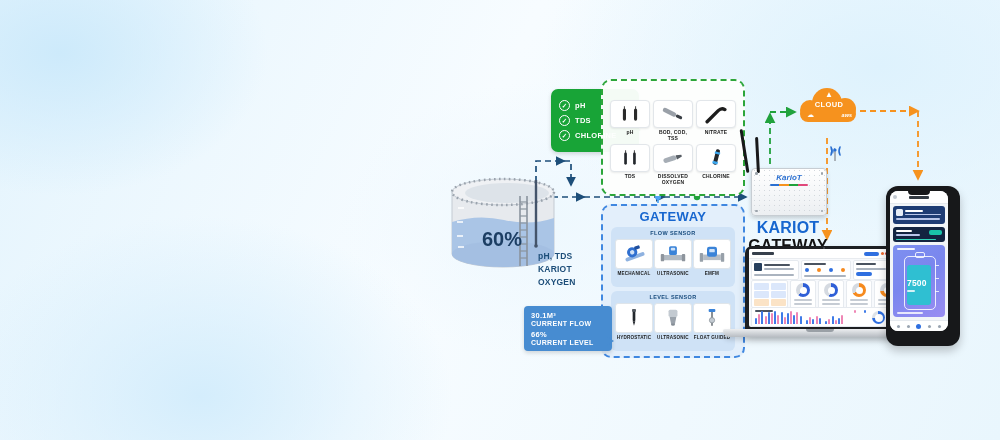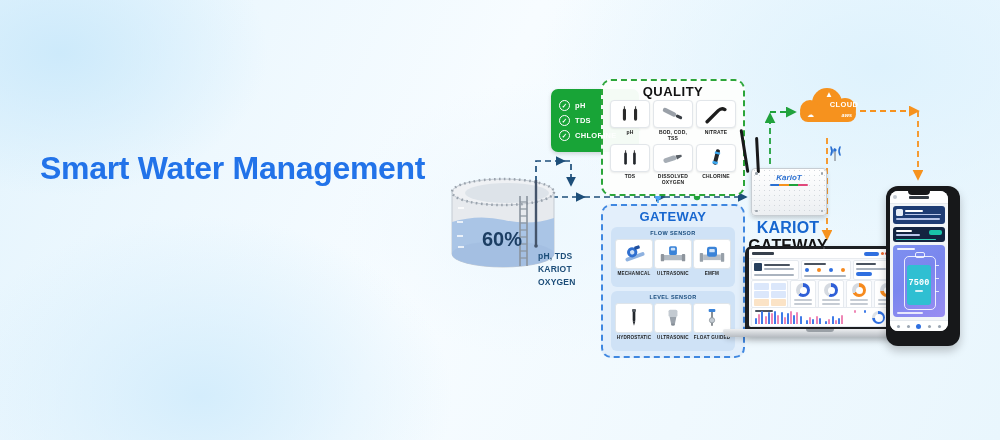--- a/index.html
+++ b/index.html
@@ -69,21 +69,21 @@
   .gw-label .b{color:#1766cf;} .gw-label .k{color:#131313;}
 
   
   .cloud{left:798px;top:86px;width:62px;height:50px;}
   .cloud .c1,.cloud .c2,.cloud .c3{position:absolute;background:#f6921e;border-radius:50%;}
   .c1{width:30px;height:30px;left:14px;top:2px;}
   .c2{width:20px;height:20px;left:2px;top:14px;}
   .c3{width:22px;height:22px;left:36px;top:12px;}
   .cbar{position:absolute;left:2px;top:20px;width:56px;height:16px;background:#f6921e;border-radius:8px;}
   .cloud-tri{position:absolute;left:0;top:4px;width:100%;text-align:center;font-size:8px;color:#fff;font-weight:800;}
-  .cloud-label{position:absolute;left:15px;top:14px;width:100%;text-align:center;font-size:7.5px;font-weight:800;color:#fff;letter-spacing:.4px;}
+  .cloud-label{position:absolute;left:0;top:14px;width:100%;text-align:center;font-size:7.5px;font-weight:800;color:#fff;letter-spacing:.4px;}
   .cloud-aws{position:absolute;right:8px;top:26px;font-size:5.5px;font-weight:700;color:#fff;font-style:italic;}
   .cloud-mini{position:absolute;left:9px;top:25px;font-size:7px;color:#fff;}
 
   
   .laptop-screen{left:745px;top:246px;width:150px;height:84px;background:#1d1f22;border-radius:7px 7px 3px 3px;padding:3px 4px;box-shadow:0 4px 8px rgba(0,0,0,.18);}
   .lap-cam{position:absolute;left:50%;top:1px;width:2px;height:2px;margin-left:-1px;background:#4a4f55;border-radius:50%;}
   .dash{position:relative;width:142px;height:78px;background:#f7f9fc;border-radius:2px;overflow:hidden;}
   .dash-top{position:absolute;left:0;top:0;width:100%;height:9px;background:#fff;border-bottom:1px solid #e8ebef;}
   .line{background:#aab3bf;border-radius:1px;position:absolute;}
   .pill{position:absolute;border-radius:2px;}
@@ -112,36 +112,35 @@
   .notch{position:absolute;left:50%;top:0;width:22px;height:4px;margin-left:-11px;background:#17181a;border-radius:0 0 4px 4px;z-index:5;}
   .ph-header{position:absolute;left:0;top:0;width:100%;height:12px;background:#fff;border-bottom:1px solid #e6eaef;}
   .ph-card1{position:absolute;left:3px;top:15px;width:52px;height:18px;background:#1e3c74;border-radius:3px;}
   .ph-card2{position:absolute;left:3px;top:36px;width:52px;height:15px;background:#132441;border-radius:3px;}
   .wline{position:absolute;background:#b9c6ea;border-radius:1px;}
   .teal-pill{position:absolute;right:3px;top:3px;width:13px;height:4.5px;background:#19c3a9;border-radius:2px;}
   .ph-tank-card{position:absolute;left:3px;top:54px;width:52px;height:72px;border-radius:4px;
     background:linear-gradient(145deg,#7e90f0 0%,#7a86ee 45%,#9a8df2 100%);}
   .ptank-outline{position:absolute;left:11px;top:11px;width:30px;height:52px;border:1.2px solid rgba(255,255,255,.85);border-radius:5px;}
   .ptank-cap{position:absolute;left:22px;top:7px;width:8px;height:4px;border:1.2px solid rgba(255,255,255,.85);border-radius:2px;background:transparent;}
-  .ptank-fill{position:absolute;left:14px;top:20px;width:24px;height:40px;background:#2fbfd2;border-radius:3px;display:flex;flex-direction:column;align-items:center;justify-content:center;font-family:Liberation Mono, monospace;}
+  .ptank-fill{position:absolute;left:14px;top:20px;width:24px;height:40px;background:#2fbfd2;border-radius:3px;display:flex;flex-direction:column;align-items:flex-start;justify-content:center;}
   .ptank-value{color:#fff;font-weight:800;font-size:8.5px;letter-spacing:.2px;}
   .ptank-unit{width:8px;height:1.8px;background:rgba(255,255,255,.8);border-radius:1px;margin-top:1.5px;}
   .ptick{position:absolute;width:4px;height:1.2px;background:rgba(255,255,255,.8);}
   .ph-nav{position:absolute;left:0;bottom:0;width:100%;height:11px;background:#fff;border-top:1px solid #e6eaef;display:flex;align-items:center;justify-content:space-around;padding:0 4px;box-sizing:border-box;}
   .nav-dot{width:3px;height:3px;border-radius:50%;background:#9aa5b1;}
   .nav-dot.main{width:5px;height:5px;background:#2f6fe0;}
 
   .overlay{left:0;top:0;width:1000px;height:440px;pointer-events:none;}
 </style>
 </head>
 <body>
 
 <div class="stage">
 
-  <div class="abs title2">Smart Water Management</div>
 
   <svg class="abs overlay" viewBox="0 0 1000 440">
     <defs>
       <marker id="an" markerWidth="7" markerHeight="7" refX="5" refY="3" orient="auto">
           <path d="M0,0 L6,3 L0,6 Z" fill="#1d4e79"></path>
         </marker>
       <marker id="ag" markerWidth="7" markerHeight="7" refX="5" refY="3" orient="auto">
           <path d="M0,0 L6,3 L0,6 Z" fill="#21a23c"></path>
         </marker>
       <marker id="ao" markerWidth="7" markerHeight="7" refX="5" refY="3" orient="auto">
@@ -209,21 +208,20 @@
       <span class="chk-icon">✓</span>
       <span class="chk-label">TDS</span>
     </div>
     <div class="chk-row">
       <span class="chk-icon">✓</span>
       <span class="chk-label">CHLORINE</span>
     </div>
   </div>
 
   <div class="abs quality">
-    <div class="panel-title">QUALITY</div>
     <div class="sensor-grid">
       <div class="sensor-cell">
         <div class="sensor-card">
           <svg viewBox="0 0 24 18">
               <path d="M7 2v3M17 2v3" stroke="#555" stroke-width="1"></path>
               <rect x="5.6" y="4" width="2.8" height="11" rx="1.4" fill="#2b2b2b"></rect>
               <rect x="15.6" y="4" width="2.8" height="11" rx="1.4" fill="#2b2b2b"></rect>
             </svg>
         </div>
         <span class="sensor-label">pH</span>
@@ -357,20 +355,26 @@
                 <rect x="9" y="1" width="6" height="2.6" rx=".8" fill="#3a83d8"></rect>
                 <circle cx="12" cy="11" r="2.4" fill="#c3cad1" stroke="#848c94" stroke-width=".6"></circle>
               </svg>
           </div>
           <span class="sub-label">FLOAT GUIDED</span>
         </div>
       </div>
     </div>
   </div>
 
+  <div class="abs flow-info">
+    <div class="fi-val">30.1M³</div>
+    <div class="fi-lbl">CURRENT FLOW</div>
+    <div class="fi-val">66%</div>
+    <div class="fi-lbl" style="margin-bottom:0;">CURRENT LEVEL</div>
+  </div>
 
   <div class="abs gateway-box">
     <div class="antenna" style="left:-9px;top:-40px;height:44px;transform:rotate(-9deg);"></div>
     <div class="antenna" style="left:4px;top:-32px;height:36px;transform:rotate(-3deg);"></div>
     <div class="gw-logo">KarioT</div>
     <div class="gw-strip"></div>
     <div class="screw" style="left:3px;top:3px;"></div>
     <div class="screw" style="right:3px;top:3px;"></div>
     <div class="screw" style="left:3px;bottom:3px;"></div>
     <div class="screw" style="right:3px;bottom:3px;"></div>

